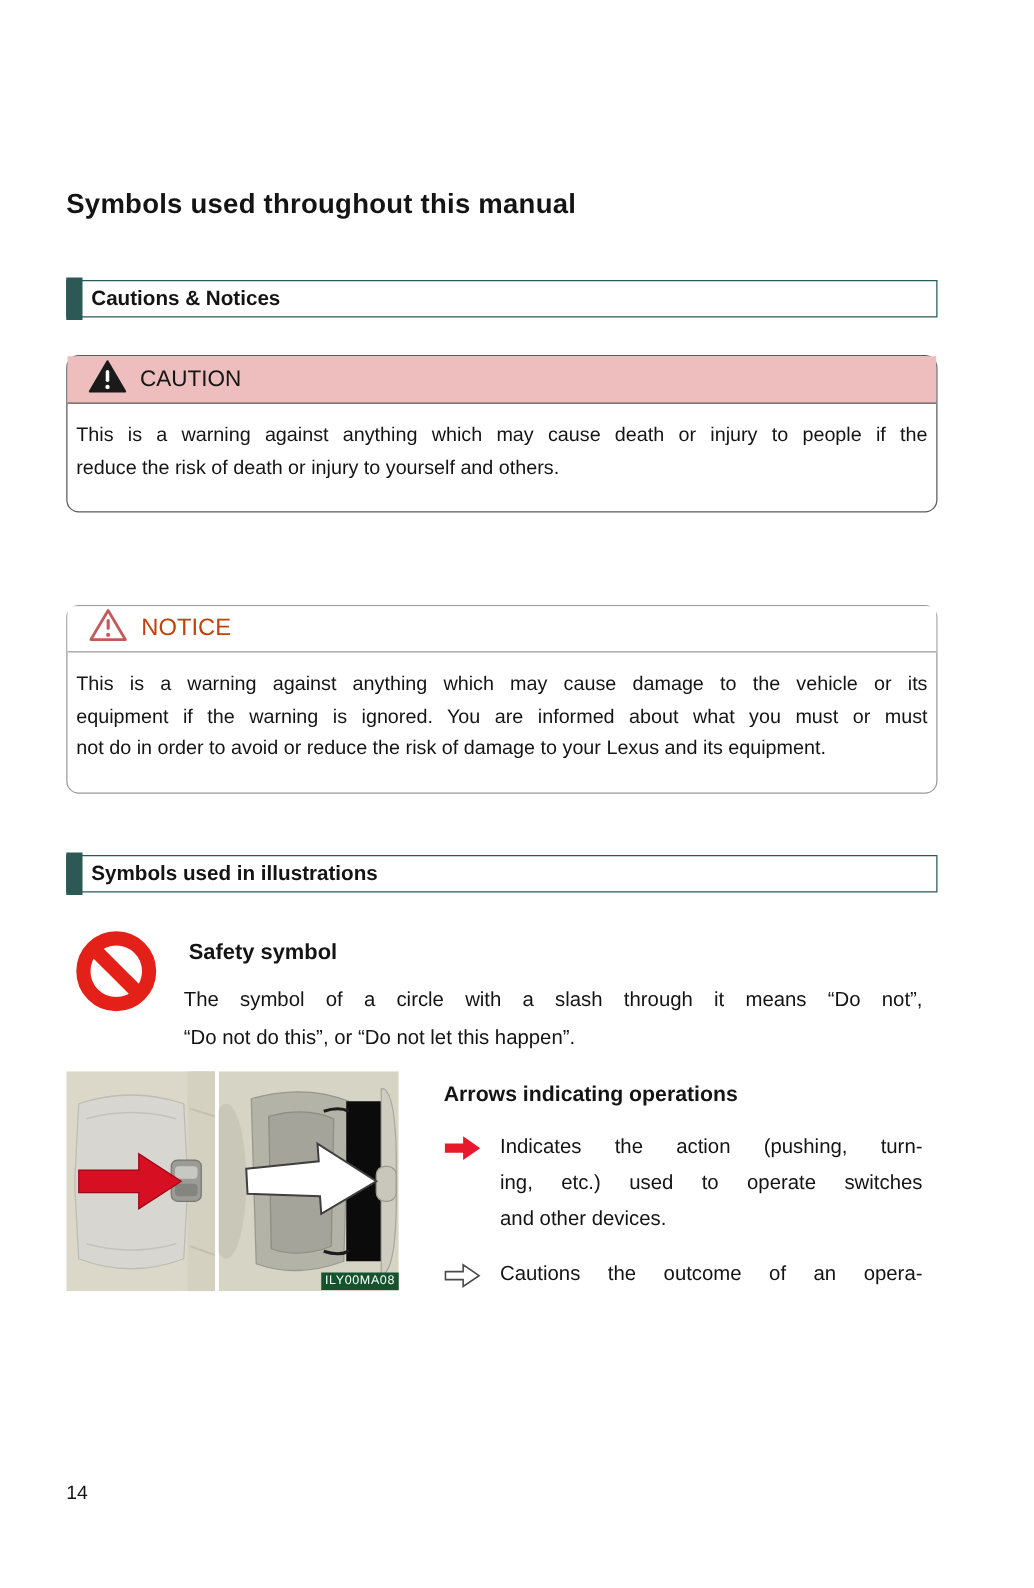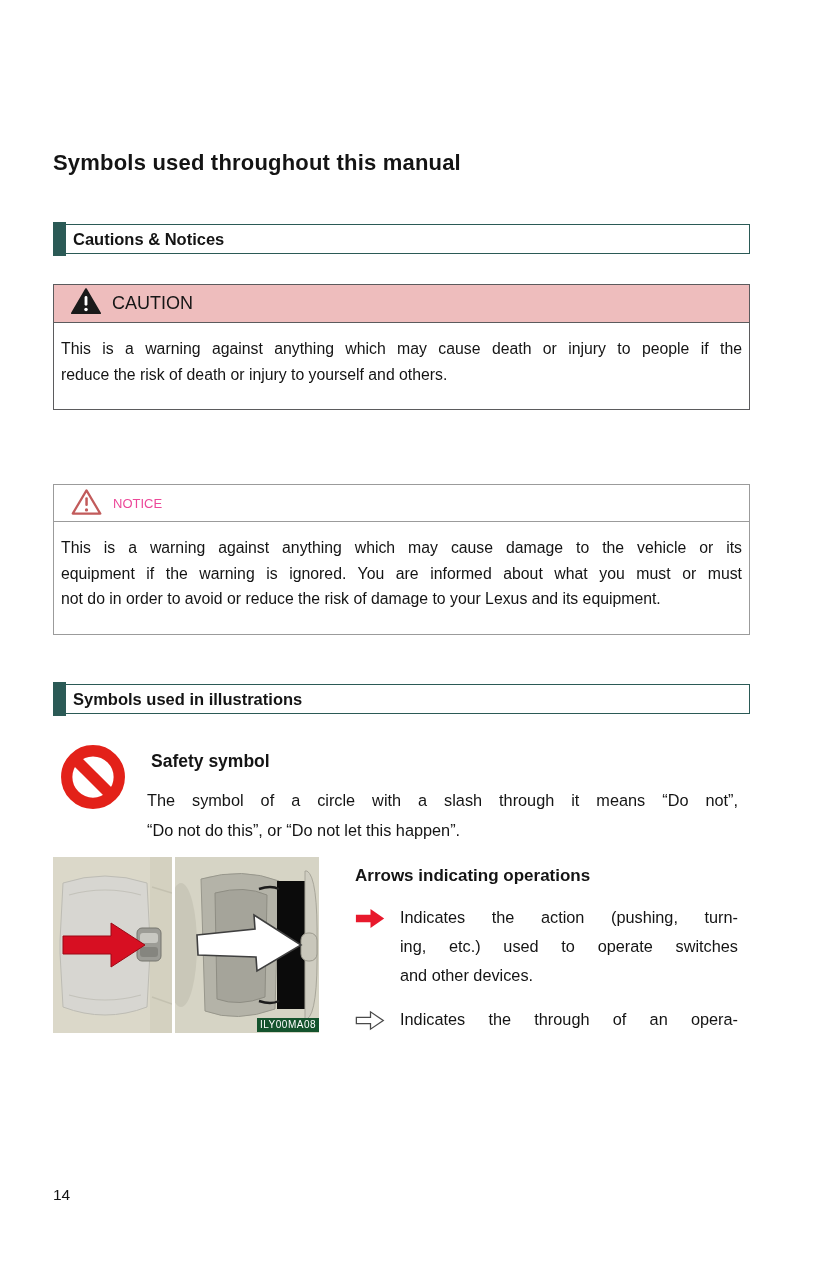--- a/index.html
+++ b/index.html
@@ -19,34 +19,34 @@
     font-size:16.5px; font-weight:700;
   }
   .section-bar {
     position:absolute; left:-1px; top:-3px; width:13px; height:34px;
     background:#2b5a56;
   }
   .sh-cautions { top:224px; }
   .sh-illustrations { top:684px; }
 
   
-  .warnbox { position:absolute; left:53px; width:697px; box-sizing:border-box; }
+  .warnbox { position:absolute; left:53px; width:697px; box-sizing:border-box;border-radius:10px; }
   .caution-box { top:284px; border:1px solid #5b5b5d; }
   .notice-box  { top:484px; border:1px solid #9b9b9b; }
   .warn-header {
     display:flex; align-items:center; gap:11px; padding-left:17px;
     box-sizing:border-box;
   }
   .caution-box .warn-header {
     background:#eebdbd; height:38px; border-bottom:1px solid #5b5b5d;
     font-size:18px; color:#161616;
   }
   .notice-box .warn-header {
     background:#ffffff; height:37px; border-bottom:1px solid #9b9b9b;
-    font-size:13px; color:#ec4899;
+    font-size:19px; color:#c2410c;
   }
   .warn-body { padding:13px 7px 22px 7px; }
   .warn-line { font-size:15.8px; line-height:25.5px; }
   .jl { text-align:justify; text-align-last:justify; }
 
   
   .prohibition-wrap { position:absolute; left:60px; top:744px; width:68px; height:68px; }
   .safety-text { position:absolute; left:147px; top:751px; width:591px; }
   .safety-heading { margin:0 0 13px 4px; font-size:17.5px; font-weight:700; }
   .safety-line { font-size:16.3px; line-height:30px; }
@@ -177,19 +177,19 @@
       <div class="arrow-line jl">ing, etc.) used to operate switches</div>
       <div class="arrow-line">and other devices.</div>
     </div>
 
     <div class="arrow-item">
       <span class="arrow-icon">
         <svg width="31" height="23" viewBox="0 0 34 24" aria-hidden="true">
           <path d="M1.5 8.5 L17 8.5 L17 2.5 L31 12 L17 21.5 L17 15.5 L1.5 15.5 Z" fill="#ffffff" stroke="#4a4a4a" stroke-width="1.4" stroke-linejoin="miter"></path>
         </svg>
       </span>
-      <div class="arrow-line jl">Indicates the through of an opera-</div>
+      <div class="arrow-line jl">Cautions the outcome of an opera-</div>
     </div>
   </div>
 
   <div class="page-number">14</div>
 
 </div>
 
 </body></html>

